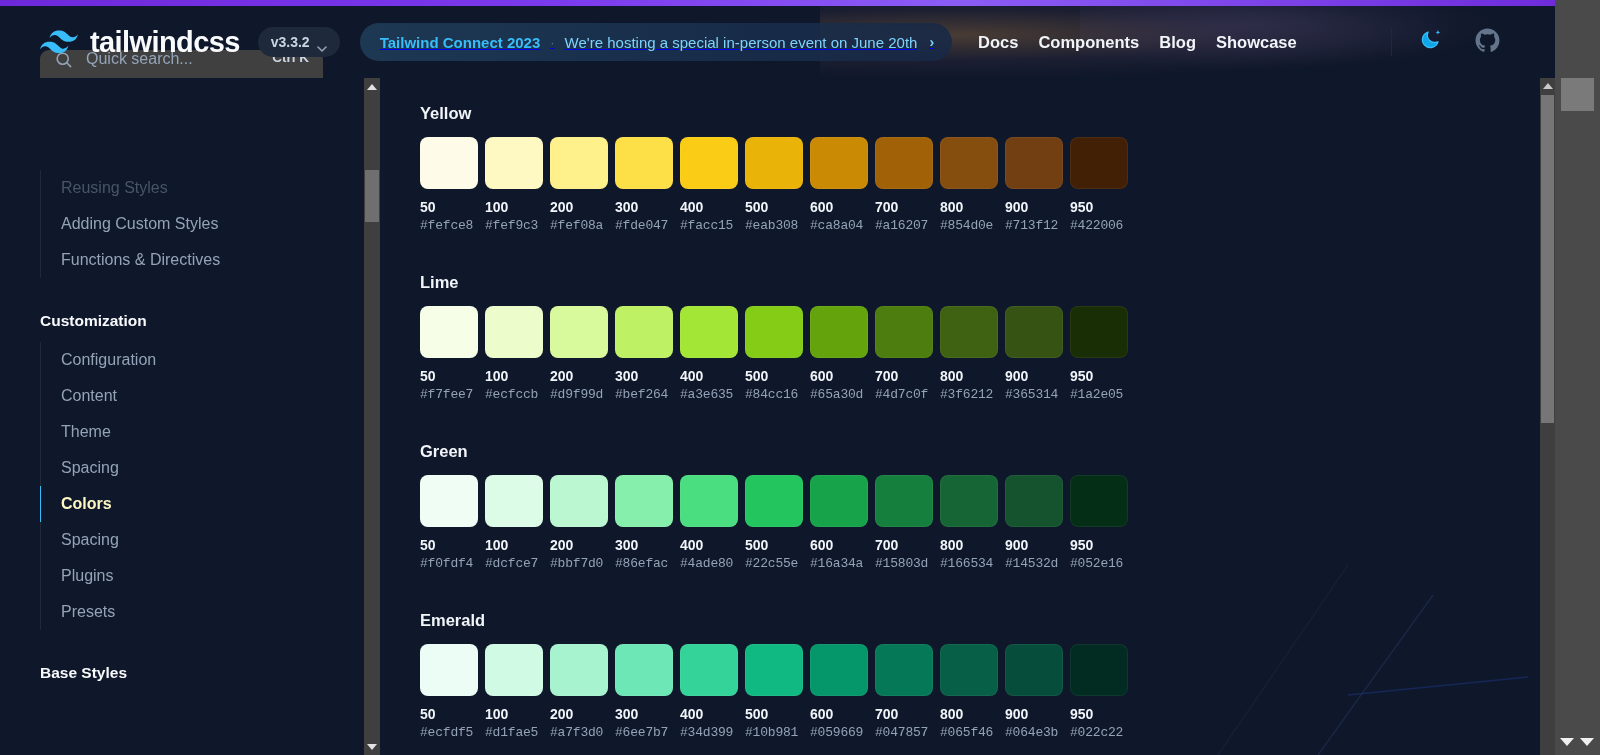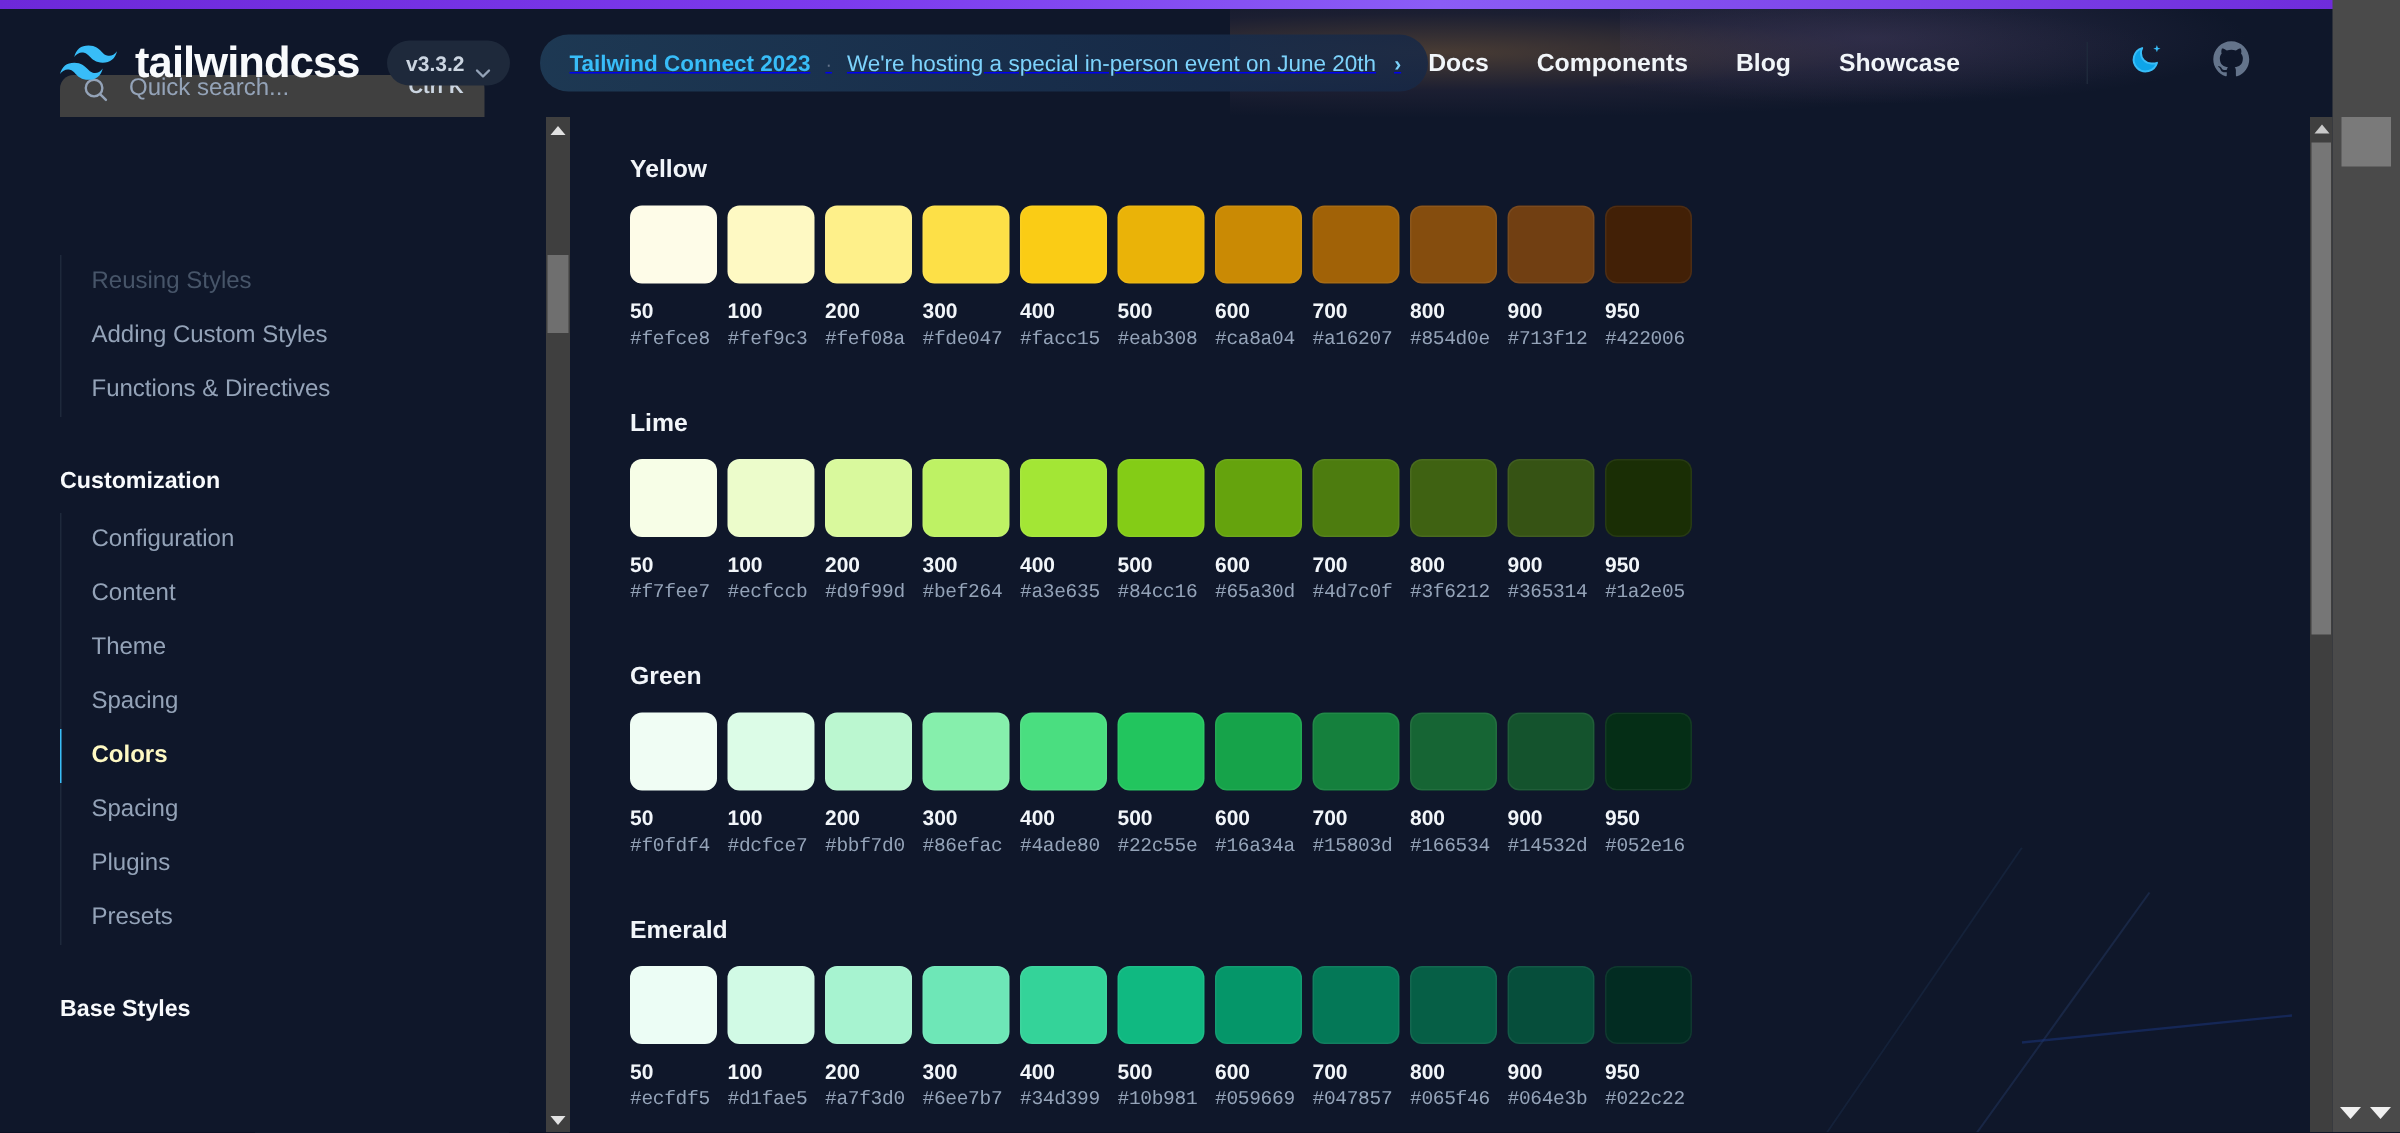--- a/index.html
+++ b/index.html
@@ -55,21 +55,21 @@
     height: 38px; padding: 0 18px 0 20px;
     border-radius: 19px;
     background: linear-gradient(90deg, rgba(30,58,85,.95) 0%, rgba(25,48,78,.9) 55%, rgba(23,40,70,.85) 100%);
     font-size: 15px; white-space: nowrap;
   }
   .announce .ttl { color: #38bdf8; font-weight: 700; }
   .announce .dot { color: #64748b; font-size: 13px; }
   .announce .msg { color: #7dd3fc; font-weight: 400; }
   .announce .arr { color: #7dd3fc; font-size: 14px; font-weight: 700; margin-left: 2px; }
 
-  .nav-links { display: flex; align-items: flex-start; gap: 32px; }
+  .nav-links { display: flex; align-items: flex-start; gap: 20px; margin-left: 26px; }
   .nav-links a { color: #f1f5f9; font-size: 16.5px; font-weight: 700; text-decoration: none; white-space: nowrap; }
 
   .nav-right { margin-left: auto; display: flex; align-items: center; gap: 0; }
   .nav-sep { width: 1px; height: 28px; background: #1e293b; margin: 0 22px 0 16px; }
   .icon-btn { width: 34px; height: 34px; display: flex; align-items: center; justify-content: center; }
   .icon-btn + .icon-btn { margin-left: 22px; }
 
   
   .sidebar {
     position: absolute; top: 78px; left: 0; width: 364px; height: 677px;

